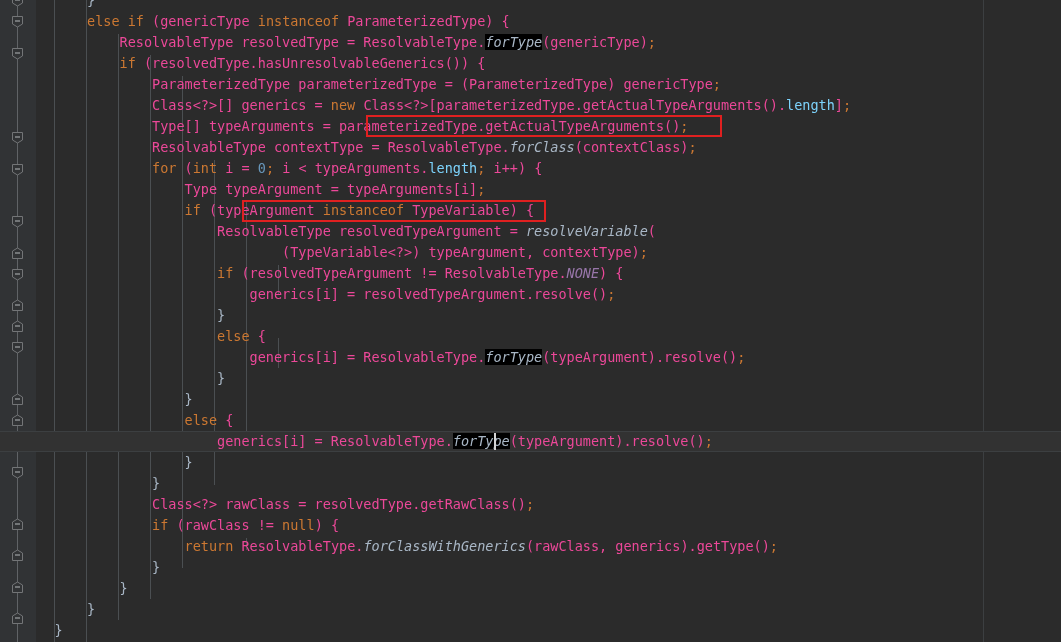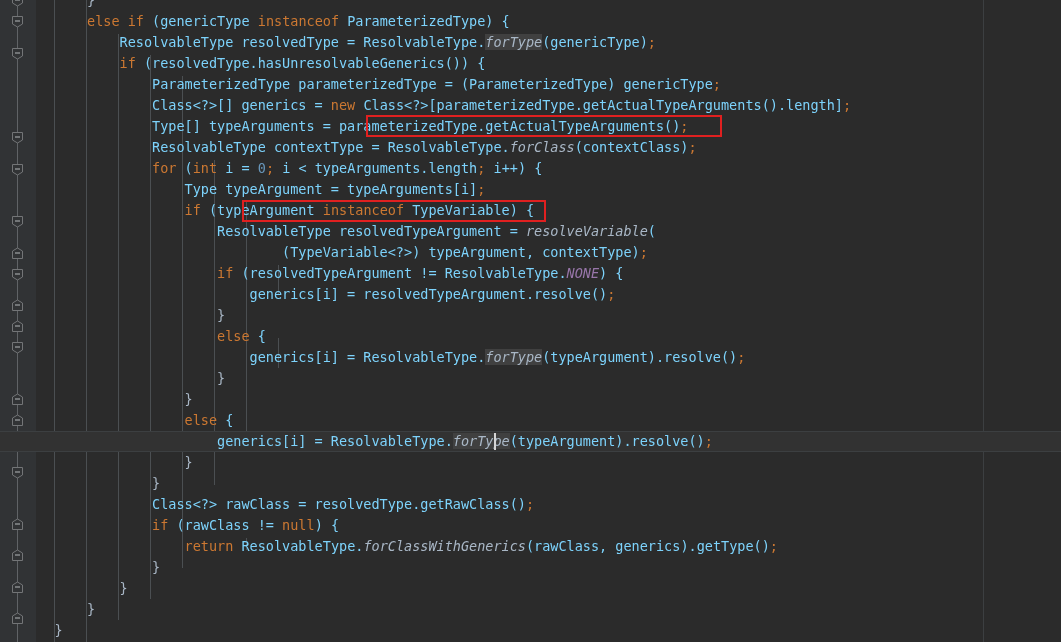--- a/index.html
+++ b/index.html
@@ -82,31 +82,31 @@
     position: absolute;
     left: 0;
     height: 21px;
     line-height: 21px;
     white-space: pre;
     color: #a9b7c6;
   }
 
   
   .t-kw    { color: #cc7832; }
-  .t-txt   { color: #7dd3fc; }
+  .t-txt   { color: #ec4899; }
   .t-semi  { color: #cc7832; }
   .t-num   { color: #6897bb; }
   .t-field { color: #7dd3fc; }
   .t-static{ color: #9876aa; font-style: italic; }
   .t-mi    { color: #a9b7c6; font-style: italic; }
   .t-brace { color: #a9b7c6; }
 
   
   .hl-occ {
-    background: #404040;
+    background: #000000;
     text-align: right;
   }
 
   
   .anno-box {
     position: absolute;
     border: 2px solid #e02020;
     box-sizing: border-box;
     z-index: 6;
     pointer-events: none;

